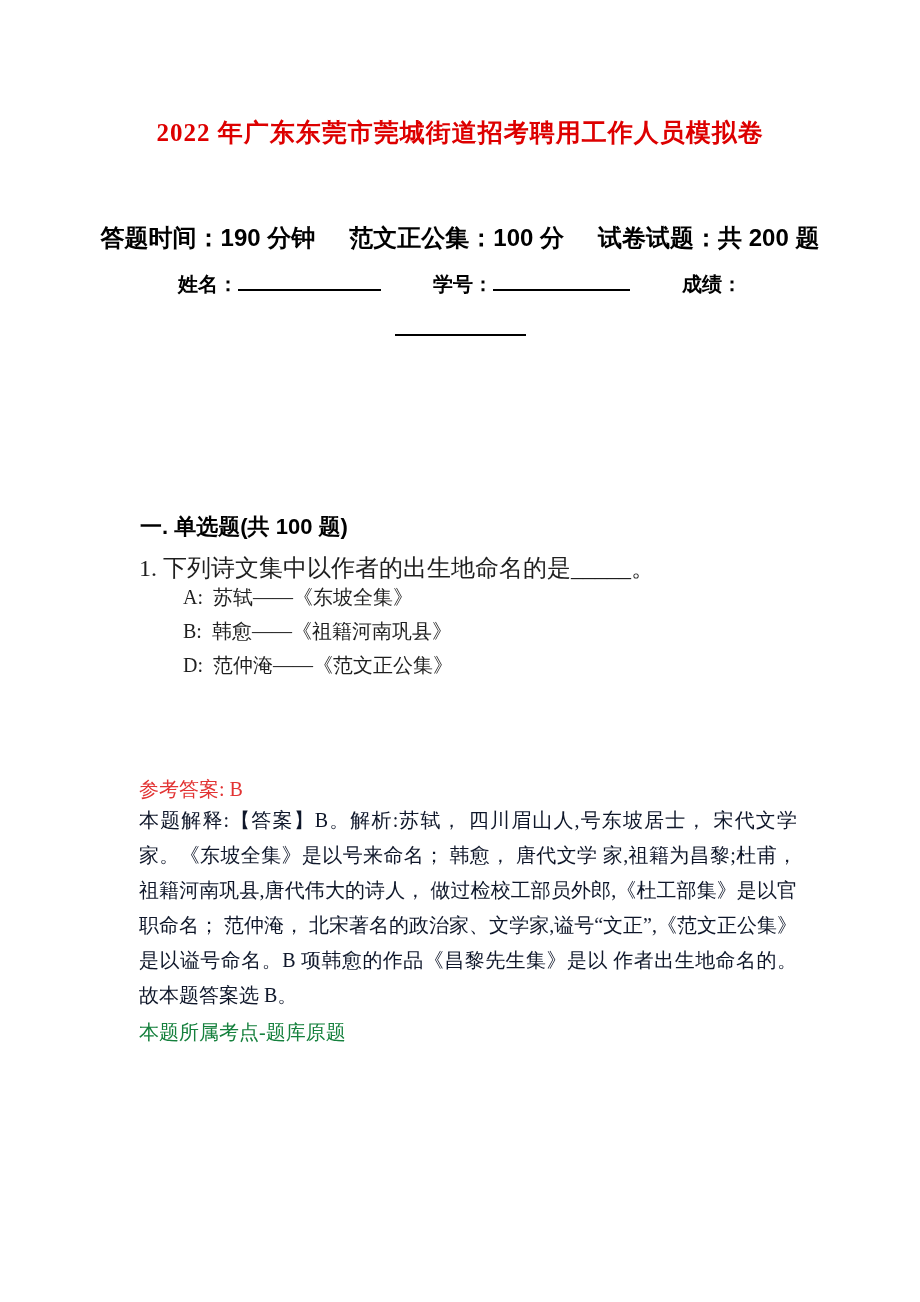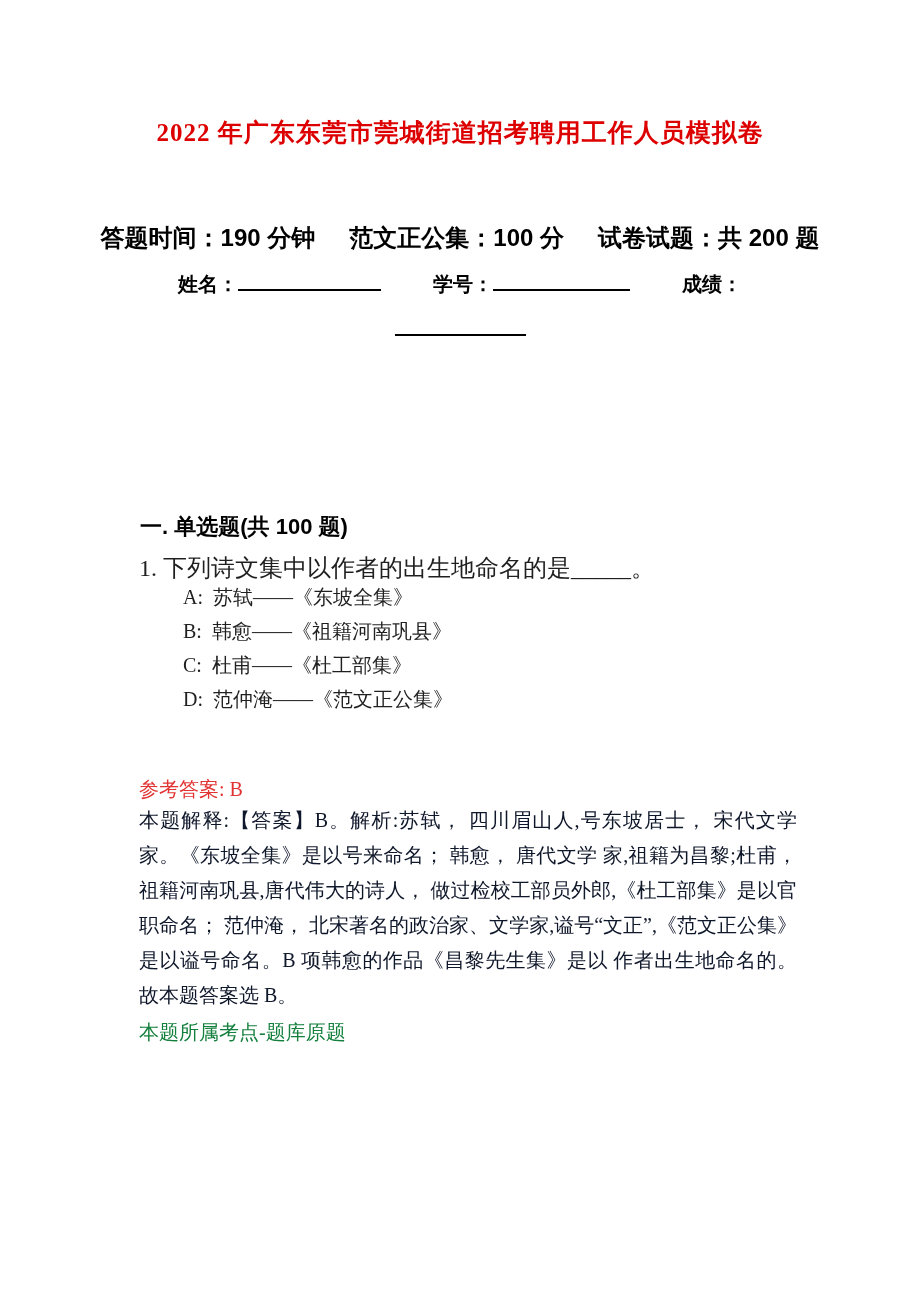--- a/index.html
+++ b/index.html
@@ -169,21 +169,20 @@
     <span class="blank blank-score"></span>
   </div>
 
   <h2 class="section-heading">一. 单选题(共 100 题)</h2>
 
   <div class="question-text">1. 下列诗文集中以作者的出生地命名的是_____。</div>
 
   <div class="options">
     <div class="option">A:  苏轼——《东坡全集》</div>
     <div class="option">B:  韩愈——《祖籍河南巩县》</div>
-    <div class="option">C:  杜甫——《杜工部集》</div>
     <div class="option">D:  范仲淹——《范文正公集》</div>
   </div>
 
   <div class="answer-line">参考答案: B</div>
 
   <div class="explanation">本题解释:【答案】B。解析:苏轼， 四川眉山人,号东坡居士， 宋代文学家。《东坡全集》是以号来命名； 韩愈， 唐代文学 家,祖籍为昌黎;杜甫， 祖籍河南巩县,唐代伟大的诗人， 做过检校工部员外郎,《杜工部集》是以官职命名； 范仲淹， 北宋著名的政治家、文学家,谥号“文正”,《范文正公集》是以谥号命名。B 项韩愈的作品《昌黎先生集》是以 作者出生地命名的。故本题答案选 B。</div>
 
   <div class="topic-line">本题所属考点-题库原题</div>
 
 </div>

